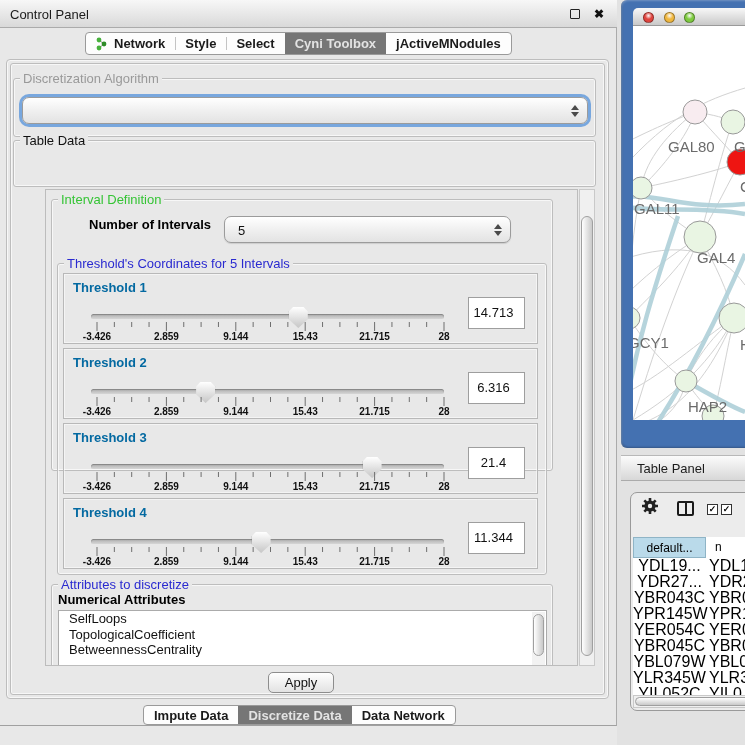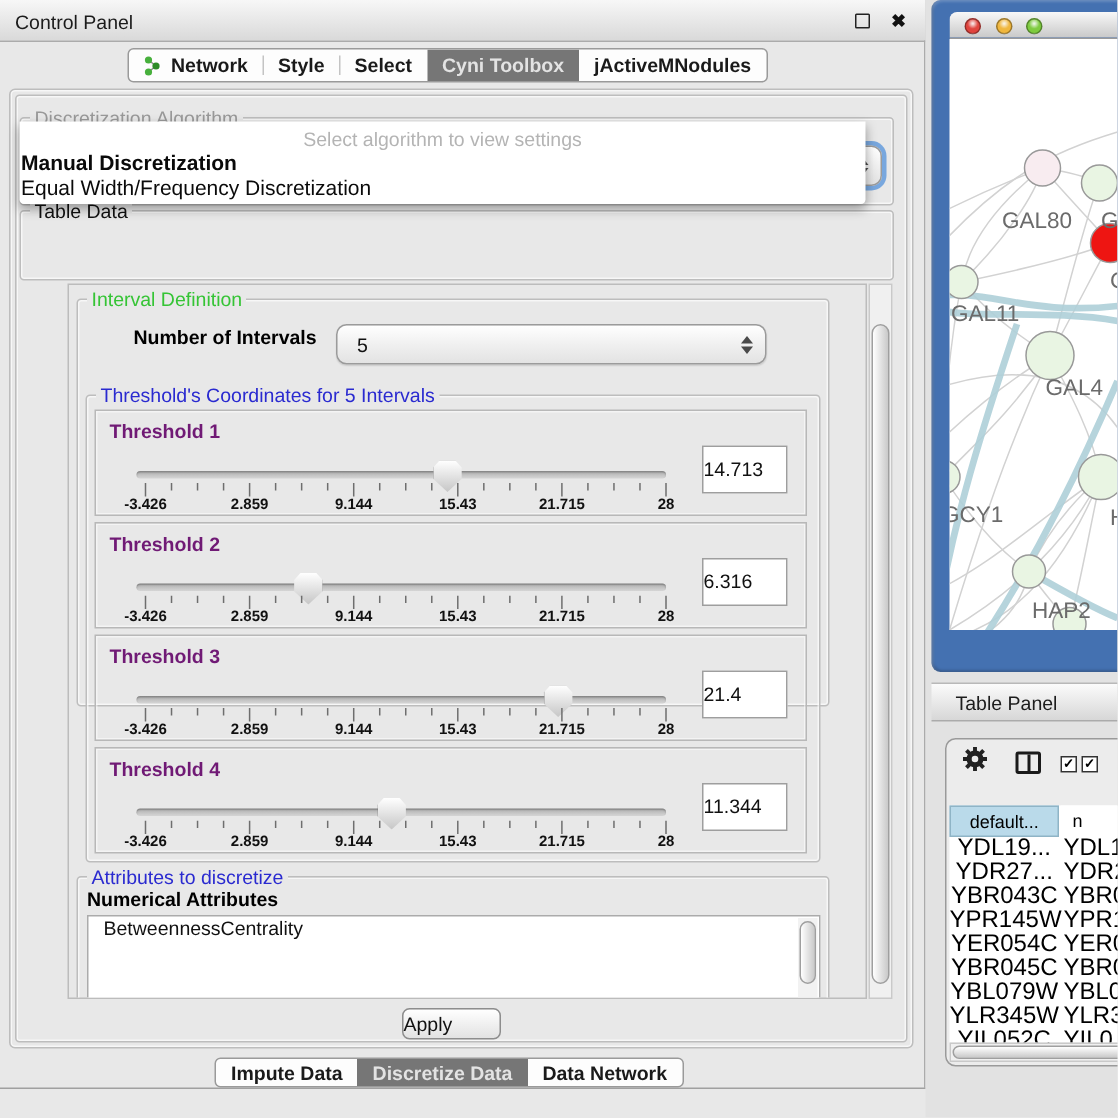--- a/index.html
+++ b/index.html
@@ -39,33 +39,33 @@
   #popup .opt1 { position:absolute; top:19px; left:1px; font-size:14px; font-weight:bold; color:#0a0a0a; }
   #popup .opt2 { position:absolute; top:36px; left:1px; font-size:14px; color:#0a0a0a; }
 
   
   #viewport { left:45px; top:189px; width:533px; height:477px; border:1px solid #bcbcbc; background:#e8e8e8; overflow:hidden; }
   .vscroll { position:absolute; background:#f0f0f0; border:1px solid #c9c9c9; }
   .vscroll .thumb { position:absolute; left:1px; right:1px; border:1px solid #9f9f9f; border-radius:7px; background:linear-gradient(90deg,#ffffff,#c9c9c9); }
 
   
   .tpanel { position:absolute; border:1px solid #b8b8b8; box-shadow:inset 0 0 0 1px rgba(255,255,255,.5); }
-  .tlabel { position:absolute; left:9px; top:6px; font-size:13px; font-weight:bold; color:#701a75; }
+  .tlabel { position:absolute; left:9px; top:6px; font-size:13px; font-weight:bold; color:#0369a1; }
   .track { position:absolute; height:5px; border-radius:3px; background:linear-gradient(#adadad,#d6d6d6); box-shadow:inset 0 1px 1px rgba(0,0,0,.25); }
   .thumb-sl { position:absolute; width:19px; height:21px; background:linear-gradient(#ffffff,#c6c6c6); clip-path:polygon(50% 100%, 0 58%, 0 22%, 22% 0, 78% 0, 100% 22%, 100% 58%); filter:drop-shadow(0 0 1px #666); }
   .tickwrap { position:absolute; left:0; top:48px; width:475px; height:10px; }
   .ticklab { position:absolute; top:57px; font-size:10px; font-weight:bold; color:#111; transform:translateX(-50%); white-space:nowrap; }
-  .tvalue { position:absolute; width:57px; height:32px; background:#fff; border:1px solid #9e9e9e; font-size:13px; color:#111; text-align:left; line-height:30px; padding-right:6px; }
+  .tvalue { position:absolute; width:57px; height:32px; background:#fff; border:1px solid #9e9e9e; font-size:13px; color:#111; text-align:center; line-height:30px; padding-right:6px; }
 
   
   #attr-list { position:absolute; background:#fff; border:1px solid #ababab; }
   #attr-list .item { font-size:13px; padding-left:10px; height:15.5px; line-height:15.5px; color:#111; white-space:nowrap; }
 
   
-  .btn { position:absolute; border:1px solid #8d8d8d; border-radius:5px; background:linear-gradient(#ffffff,#e2e2e2); font-size:13px; color:#111; }
+  .btn { position:absolute; border:1px solid #8d8d8d; border-radius:5px; background:linear-gradient(#ffffff,#e2e2e2); font-size:13px; color:#111; text-align:center; }
 
   
   #right-region { left:617px; top:0; width:128px; height:745px; background:#e2e2e2; }
   #net-window { position:absolute; left:4px; top:0; width:124px; height:448px; background:#4471b1; border-radius:6px 0 0 6px; box-shadow:inset 1px 1px 2px rgba(255,255,255,.25), inset 1px -1px 2px rgba(0,0,0,.25); }
   #net-titlebar { position:absolute; left:12px; top:8px; width:112px; height:18px; background:linear-gradient(#f8f8f8,#c9c9c9); border-radius:5px 0 0 0; border-bottom:1px solid #9a9a9a; }
   .light { position:absolute; top:3.5px; width:11px; height:11px; border-radius:50%; }
   #net-canvas { position:absolute; left:12px; top:26px; width:112px; height:394px; background:#fff; overflow:hidden; }
 
   #table-panel-bar { position:absolute; left:4px; top:455px; width:124px; height:26px; background:linear-gradient(#fbfbfb,#d7d7d7); border-top:1px solid #b8b8b8; border-bottom:1px solid #ababab; }
   #table-panel-bar span { position:absolute; left:16px; top:5px; font-size:13px; color:#1c1c1c; }
@@ -120,25 +120,20 @@
     <span class="gtitle" style="color:#999; font-weight:normal;">Discretization Algorithm</span>
   </div>
   <div class="combo focused" id="disc-combo" style="left:22px; top:97px; width:566px; height:27px;">
     <span class="arrows"></span>
   </div>
 
   <div class="group" id="tabledata-group" style="left:13px; top:140px; width:583px; height:47px;">
     <span class="gtitle" style="font-weight:normal; color:#111;">Table Data</span>
   </div>
 
-  <div class="abs" id="popup">
-    <div class="hint">Select algorithm to view settings</div>
-    <div class="opt1">Manual Discretization</div>
-    <div class="opt2">Equal Width/Frequency Discretization</div>
-  </div>
 
   <div class="abs" id="viewport">
     <div class="group" id="interval-group" style="left:5px; top:9px; width:502px; height:272px;">
       <span class="gtitle" style="color:#35c435; font-weight:normal;">Interval Definition</span>
     </div>
     <span class="abs" id="noi-label" style="left:43px; top:27px; font-size:13px; font-weight:bold;">Number of Intervals</span>
     <div class="combo" id="noi-combo" style="left:178px; top:26px; width:287px; height:27px;">
       <span class="ctext">5</span>
       <span class="arrows"></span>
     </div>
@@ -289,20 +284,22 @@
       </div>
 
     <div class="group" id="attr-group" style="left:5px; top:394px; width:502px; height:140px;">
       <span class="gtitle" style="color:#2a2ad0; font-weight:normal;">Attributes to discretize</span>
     </div>
     <span class="abs" style="left:12px; top:402px; font-size:13px; font-weight:bold;">Numerical Attributes</span>
     <div id="attr-list" style="left:12px; top:420px; width:489px; height:80px;">
       <div class="vscroll" style="right:1px; top:1px; width:13px; height:76px; border:none; background:#f2f2f2;">
         <div class="thumb" style="top:2px; height:42px;"></div>
       </div>
+    <div class="item">SelfLoops</div>
+        <div class="item">TopologicalCoefficient</div>
         <div class="item">BetweennessCentrality</div>
       </div>
   </div>
   <div class="vscroll" style="left:579px; top:189px; width:16px; height:477px;">
     <div class="thumb" style="top:26px; bottom:9px;"></div>
   </div>
 
   <div class="btn" id="apply-btn" style="left:268px; top:672px; width:66px; height:21px; line-height:19px;">Apply</div>
 
   <div class="abs tabbar" id="bottom-tabs" style="left:143px; top:705px; height:20px;">

